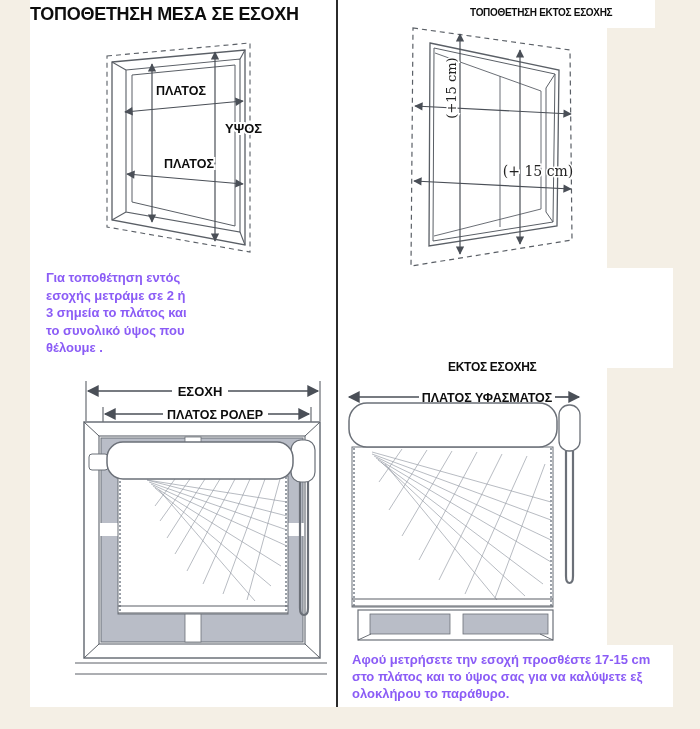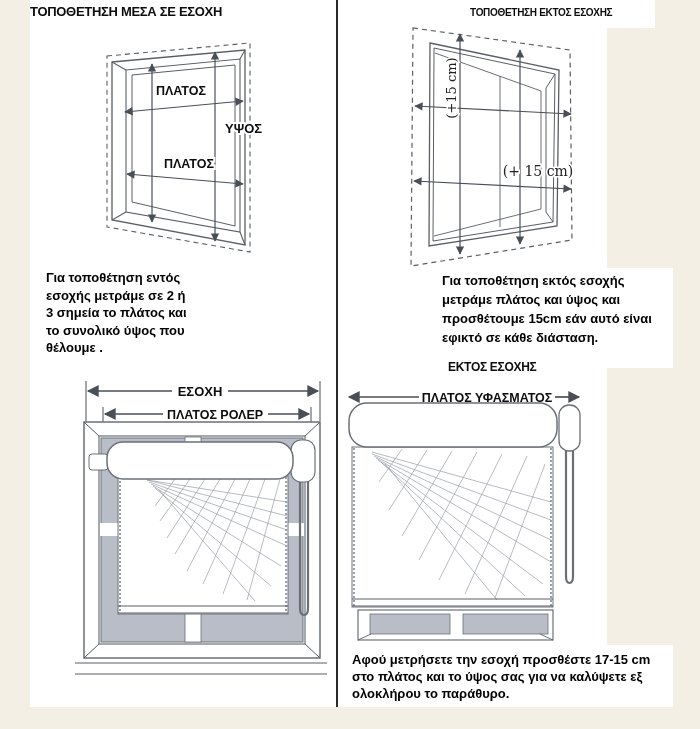--- a/index.html
+++ b/index.html
@@ -10,21 +10,21 @@
     color:#151515;
   }
   .panel{position:absolute;background:#ffffff;z-index:0;}
   .divider{position:absolute;left:336px;top:0;width:2px;height:707px;background:#2b2b2b;z-index:2;}
   .title{
     position:absolute;z-index:3;font-weight:bold;font-size:10px;
     letter-spacing:-0.3px;white-space:pre;color:#0d0d0d;
   }
   .caption{
     position:absolute;z-index:3;font-weight:bold;font-size:13px;
-    white-space:pre;color:#000000;
+    white-space:pre;color:#8b5cf6;
   }
   .diag{position:absolute;z-index:2;}
   svg text{font-family:"Liberation Sans","DejaVu Sans",sans-serif;}
   .dimlabel{font-weight:bold;fill:#0d0d0d;paint-order:stroke;stroke:#ffffff;stroke-width:4px;}
   .seriflabel{font-family:"DejaVu Serif","Liberation Serif",serif;fill:#222;paint-order:stroke;stroke:#ffffff;stroke-width:3px;}
   .ln{stroke:#5a5f66;fill:none;}
   .lnb{stroke:#4a4f57;fill:none;}
   .frame{fill:#ffffff;stroke:#6b7078;}
   .gray{fill:#b9bdc7;stroke:#6b7078;}
   .mesh{stroke:#949aa4;stroke-width:0.7;opacity:0.95;}
@@ -35,33 +35,29 @@
 
 <div class="page">
 
   <div class="panel" style="left:30px;top:0;width:577px;height:707px;"></div>
   <div class="panel" style="left:607px;top:0;width:48px;height:28px;"></div>
   <div class="panel" style="left:607px;top:268px;width:66px;height:100px;"></div>
   <div class="panel" style="left:607px;top:645px;width:66px;height:62px;"></div>
 
   <div class="divider"></div>
 
-  <div class="title" style="left:30px;top:4px;font-size:13px;">ΤΟΠΟΘΕΤΗΣΗ ΜΕΣΑ ΣΕ ΕΣΟΧΗ</div>
+  <div class="title" style="left:30px;top:4px;font-size:18px;">ΤΟΠΟΘΕΤΗΣΗ ΜΕΣΑ ΣΕ ΕΣΟΧΗ</div>
   <div class="title" style="left:470px;top:7px;">ΤΟΠΟΘΕΤΗΣΗ ΕΚΤΟΣ ΕΣΟΧΗΣ</div>
   <div class="title" style="left:415px;top:360px;font-size:12px;padding-left:33px;">ΕΚΤΟΣ ΕΣΟΧΗΣ</div>
 
   <div class="caption" style="left:46px;top:269px;line-height:17.5px;">Για τοποθέτηση εντός
 εσοχής μετράμε σε 2 ή
 3 σημεία το πλάτος και
 το συνολικό ύψος που
 θέλουμε .</div>
-  <div class="caption" style="left:442px;top:271px;line-height:19px;">Για τοποθέτηση εκτός εσοχής
-μετράμε πλάτος και ύψος και
-προσθέτουμε 15cm εάν αυτό είναι
-εφικτό σε κάθε διάσταση.</div>
   <div class="caption" style="left:352px;top:651px;line-height:17px;">Αφού μετρήσετε την εσοχή προσθέστε 17-15 cm
 στο πλάτος και το ύψος σας για να καλύψετε εξ
 ολοκλήρου το παράθυρο.</div>
 
   <svg class="diag" style="left:68px;top:28px;" width="262" height="242" viewBox="0 0 262 242">
     <defs>
       <marker id="ae" viewBox="0 0 10 10" refX="9" refY="5" markerWidth="9" markerHeight="7" orient="auto">
         <path d="M0,0 L10,5 L0,10 z" fill="#4a4f57"></path>
       </marker>
       <marker id="as" viewBox="0 0 10 10" refX="9" refY="5" markerWidth="9" markerHeight="7" orient="auto-start-reverse">

